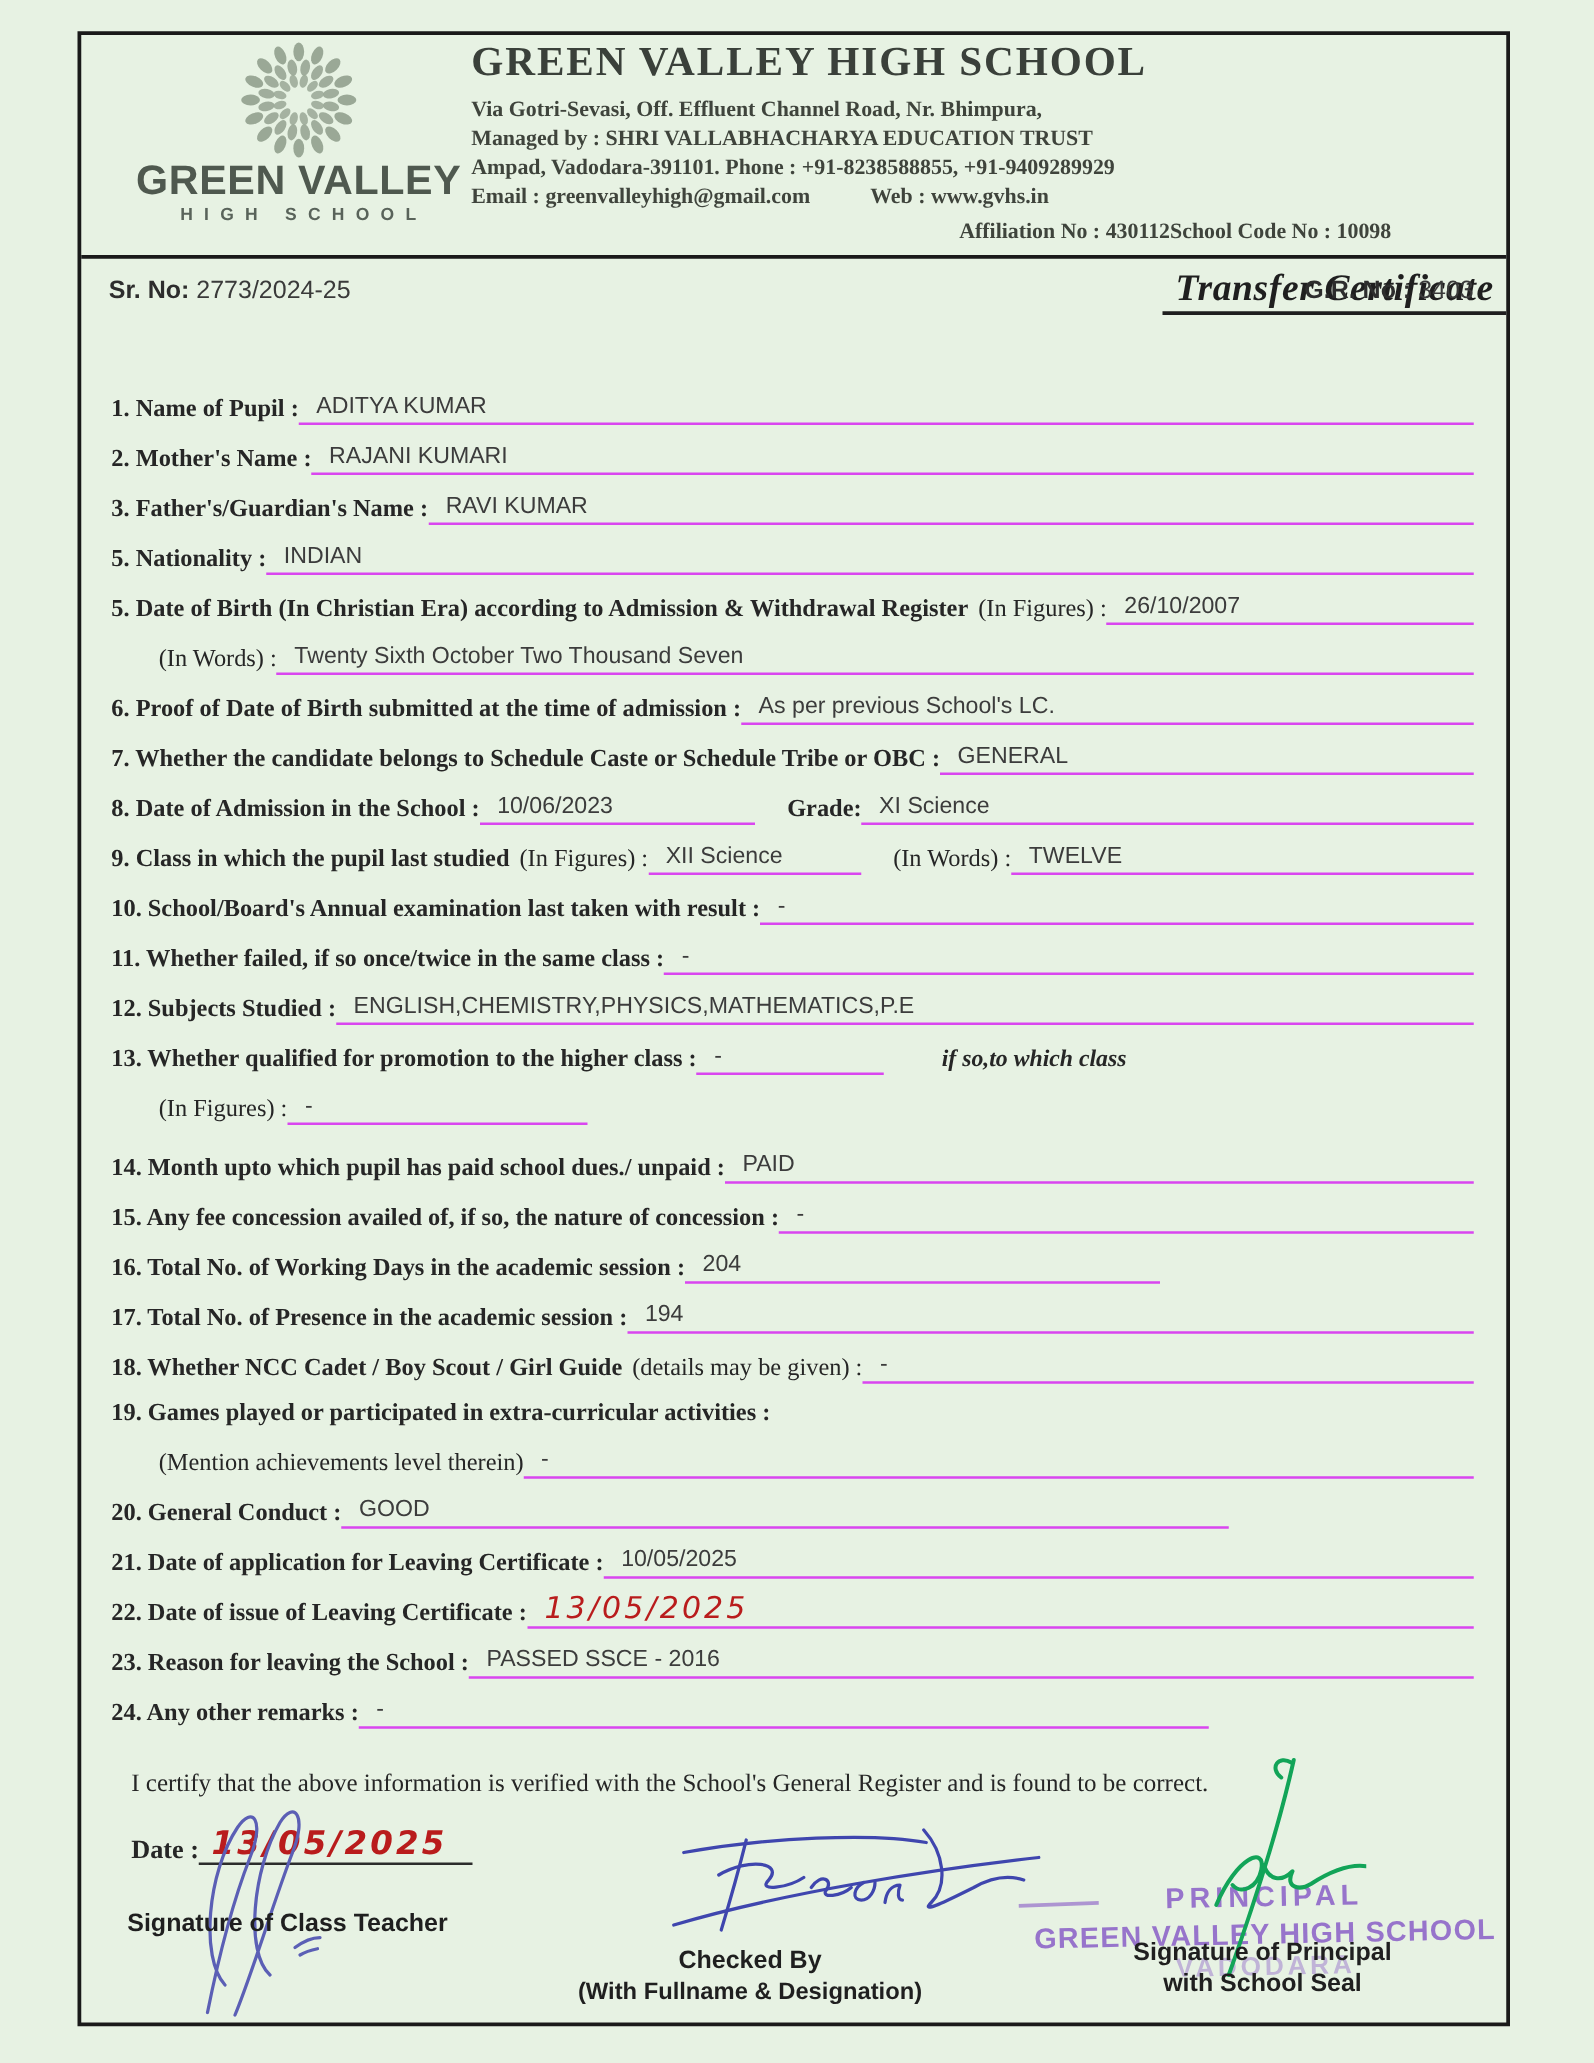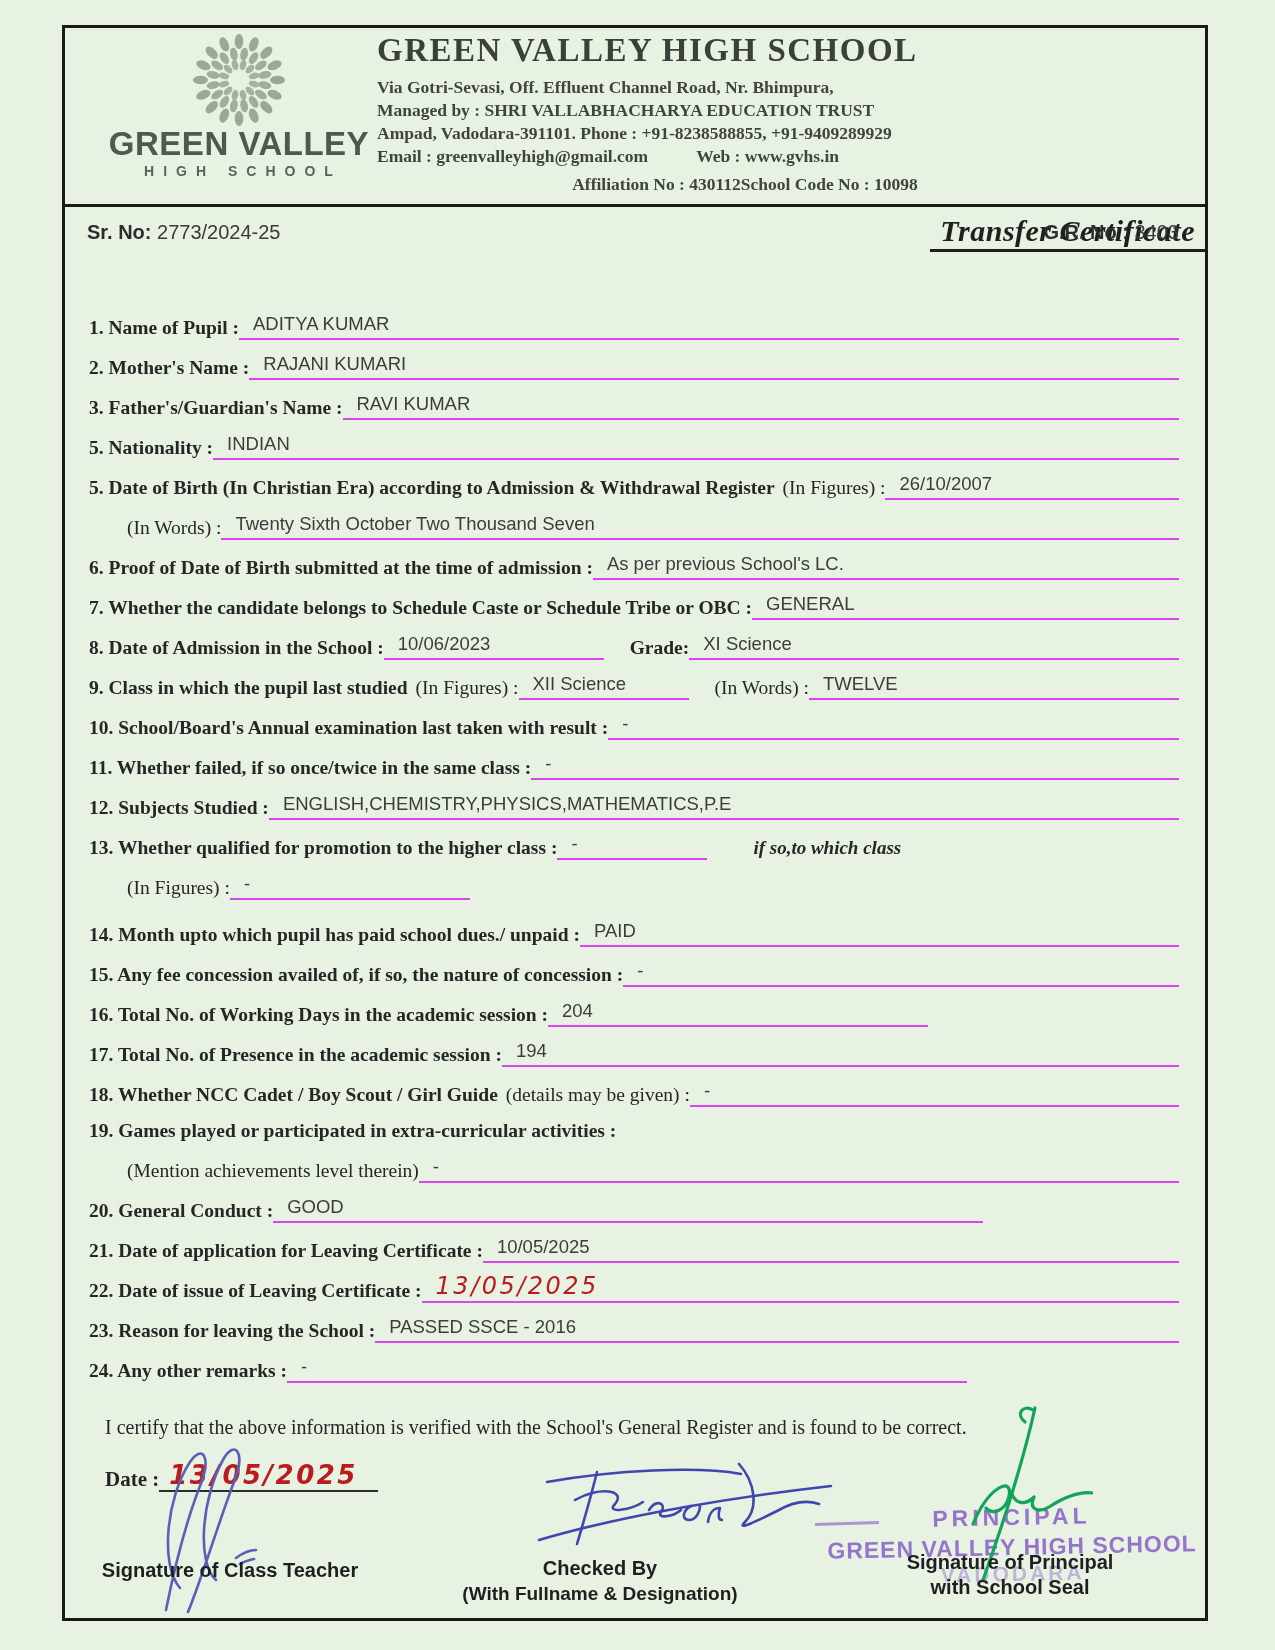--- a/index.html
+++ b/index.html
@@ -14,21 +14,21 @@
   .logo-svg { width:94px; height:94px; display:block; margin:0 auto; }
   .logo-name { font-family:"Liberation Sans", sans-serif; font-weight:bold; font-size:33px;
                color:#4f594f; line-height:34px; letter-spacing:0.5px; }
   .logo-sub  { font-family:"Liberation Sans", sans-serif; font-weight:bold; font-size:14px;
                color:#59635a; letter-spacing:9px; margin-top:2px; padding-left:8px; }
   .hright { position:absolute; left:312px; top:4px; width:800px; }
   .school-name { font-size:33px; font-weight:bold; letter-spacing:1.5px; color:#3a403a; margin-bottom:7px; }
   .hline { font-size:17.5px; font-weight:bold; color:#3f443c; line-height:23px; }
   .hmail { display:flex; }
   .hmail .web { margin-left:48px; }
-  .hfoot { display:flex; justify-content:center; width:736px; margin-top:6px;
+  .hfoot { display:flex; justify-content:flex-end; width:736px; margin-top:6px;
            font-size:17.5px; font-weight:bold; color:#3f443c; }
 
   
   .titlebar { position:relative; height:54px; }
   .sr { position:absolute; left:22px; top:14px; font-family:"Liberation Sans", sans-serif; font-size:20px; }
   .sr .k, .gr .k { font-weight:bold; color:#2d2d2d; }
   .sr .v, .gr .v { font-weight:normal; color:#3a3a3a; }
   .tc { position:absolute; left:0; right:0; top:7px; text-align:right;font-style:italic; }
   .tc span { font-size:30px; font-weight:bold; color:#1f1f1f; letter-spacing:0.5px;
              border-bottom:3px solid #1f1f1f; padding:0 10px 2px 10px; }
@@ -64,21 +64,21 @@
   .stamp { position:absolute; left:742px; top:1476px; width:410px; text-align:center;
            color:#8d63c8; font-family:"Liberation Sans", sans-serif; font-weight:bold;
            transform:rotate(-1.2deg); opacity:.88; z-index:1; }
   .stamp-l1 { font-size:23px; letter-spacing:4px; }
   .stamp-l2 { font-size:23px; letter-spacing:1px; margin-top:3px; }
   .stamp-l3 { font-size:21px; letter-spacing:3px; margin-top:1px; opacity:.5; }
   .stamp-mark { position:absolute; left:750px; top:1494px; width:64px; height:3px;
                 background:#8d63c8; opacity:.65; transform:rotate(-2deg); z-index:1; }
   .siglabel { position:absolute; font-family:"Liberation Sans", sans-serif; font-weight:bold;
               font-size:20px; color:#1f1f1f; text-align:center; z-index:4; line-height:25px; }
-  #lab-teacher   { left:10px;  top:1530px; width:310px; }
+  #lab-teacher   { left:10px;  top:1499px; width:310px; }
   #lab-checked   { left:390px; top:1528px; width:290px; }
   #lab-checked .sub { font-size:19px; }
   #lab-principal { left:745px; top:1522px; width:400px; }
 </style>
 </head>
 <body>
 
 <div class="page">
   <div class="doc">
 

